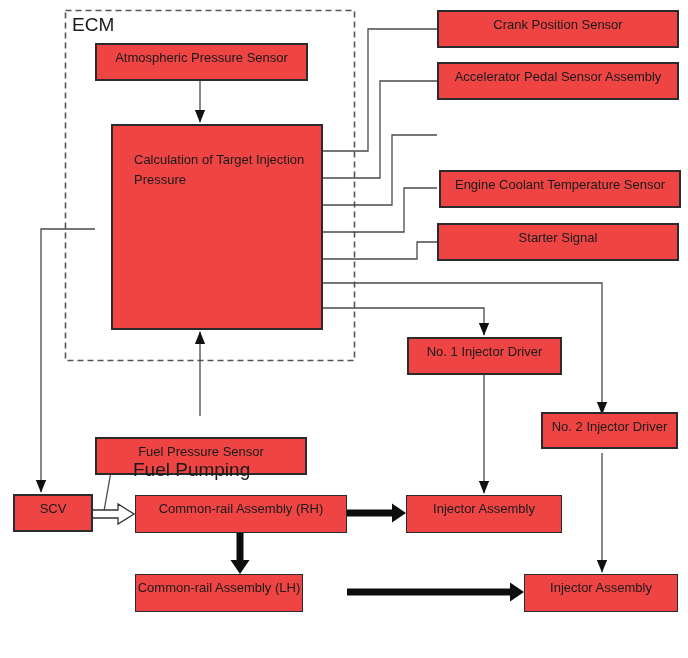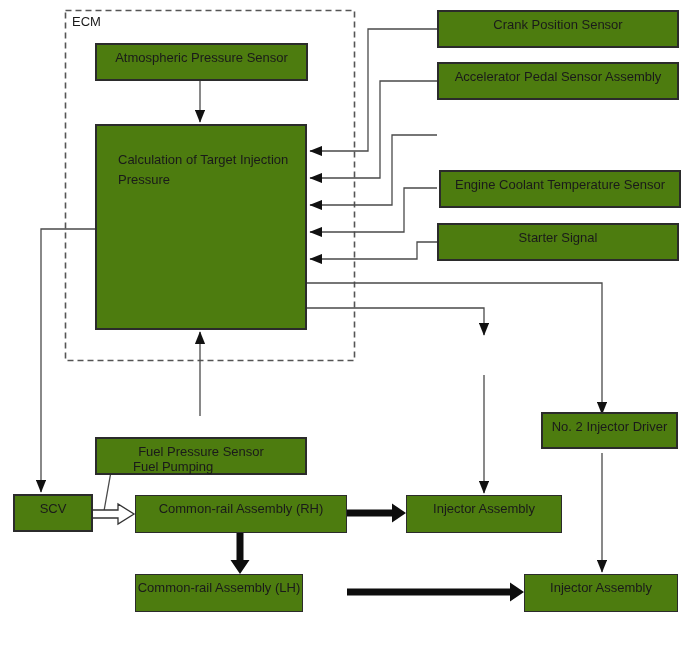--- a/index.html
+++ b/index.html
@@ -3,30 +3,30 @@
 <meta charset="utf-8">
 <style>
   html,body{margin:0;padding:0;background:#ffffff;}
   .stage{
     position:relative;width:688px;height:658px;background:#ffffff;
     font-family:"Liberation Sans","DejaVu Sans",sans-serif;color:#1a1a1a;
     overflow:hidden;
   }
   svg.wires{position:absolute;left:0;top:0;z-index:1;}
   .box{
-    position:absolute;z-index:2;background:#4d7c0f;border:2px solid #2b2b2b;
+    position:absolute;z-index:2;background:#ef4444;border:2px solid #2b2b2b;
     box-sizing:border-box;font-size:13px;line-height:1.25;
     text-align:center;padding-top:5px;
   }
   .box.thin{border-width:1.5px;}
   .box.calc{
-    text-align:left;padding:24px 14px 0 21px;white-space:pre-line;line-height:1.55;
+    text-align:left;padding:24px 14px 0 21px;white-space:pre-line;line-height:1.55;margin-left:16px;
   }
   .floating-label{
-    position:absolute;z-index:2;font-size:13px;background:transparent;
+    position:absolute;z-index:2;font-size:19px;background:transparent;
   }
 </style>
 </head>
 <body>
 
 <div class="stage">
 
   <svg class="wires" width="688" height="658" viewBox="0 0 688 658">
     <defs>
       <marker id="ah" viewBox="0 0 10 8" refX="9.5" refY="4" markerWidth="10" markerHeight="8" orient="auto">
@@ -70,20 +70,21 @@
 
   <div class="box" style="left:437px;top:10px;width:242px;height:38px;">Crank Position Sensor</div>
 
   <div class="box" style="left:437px;top:62px;width:242px;height:38px;">Accelerator Pedal Sensor Assembly</div>
 
 
   <div class="box" style="left:439px;top:170px;width:242px;height:38px;">Engine Coolant Temperature Sensor</div>
 
   <div class="box" style="left:437px;top:223px;width:242px;height:38px;">Starter Signal</div>
 
+  <div class="box" style="left:407px;top:337px;width:155px;height:38px;">No. 1 Injector Driver</div>
 
   <div class="box" style="left:524px;top:412px;width:137px;height:37px;margin-left:17px;">No. 2 Injector Driver</div>
 
   <div class="box" style="left:95px;top:416px;width:212px;height:38px;margin-top:21px;">Fuel Pressure Sensor</div>
 
   <div class="box" style="left:13px;top:494px;width:80px;height:38px;">SCV</div>
 
   <div class="box thin" style="left:135px;top:495px;width:212px;height:38px;text-align:center;">Common-rail Assembly (RH)</div>
 
   <div class="box thin" style="left:406px;top:495px;width:156px;height:38px;">Injector Assembly</div>

